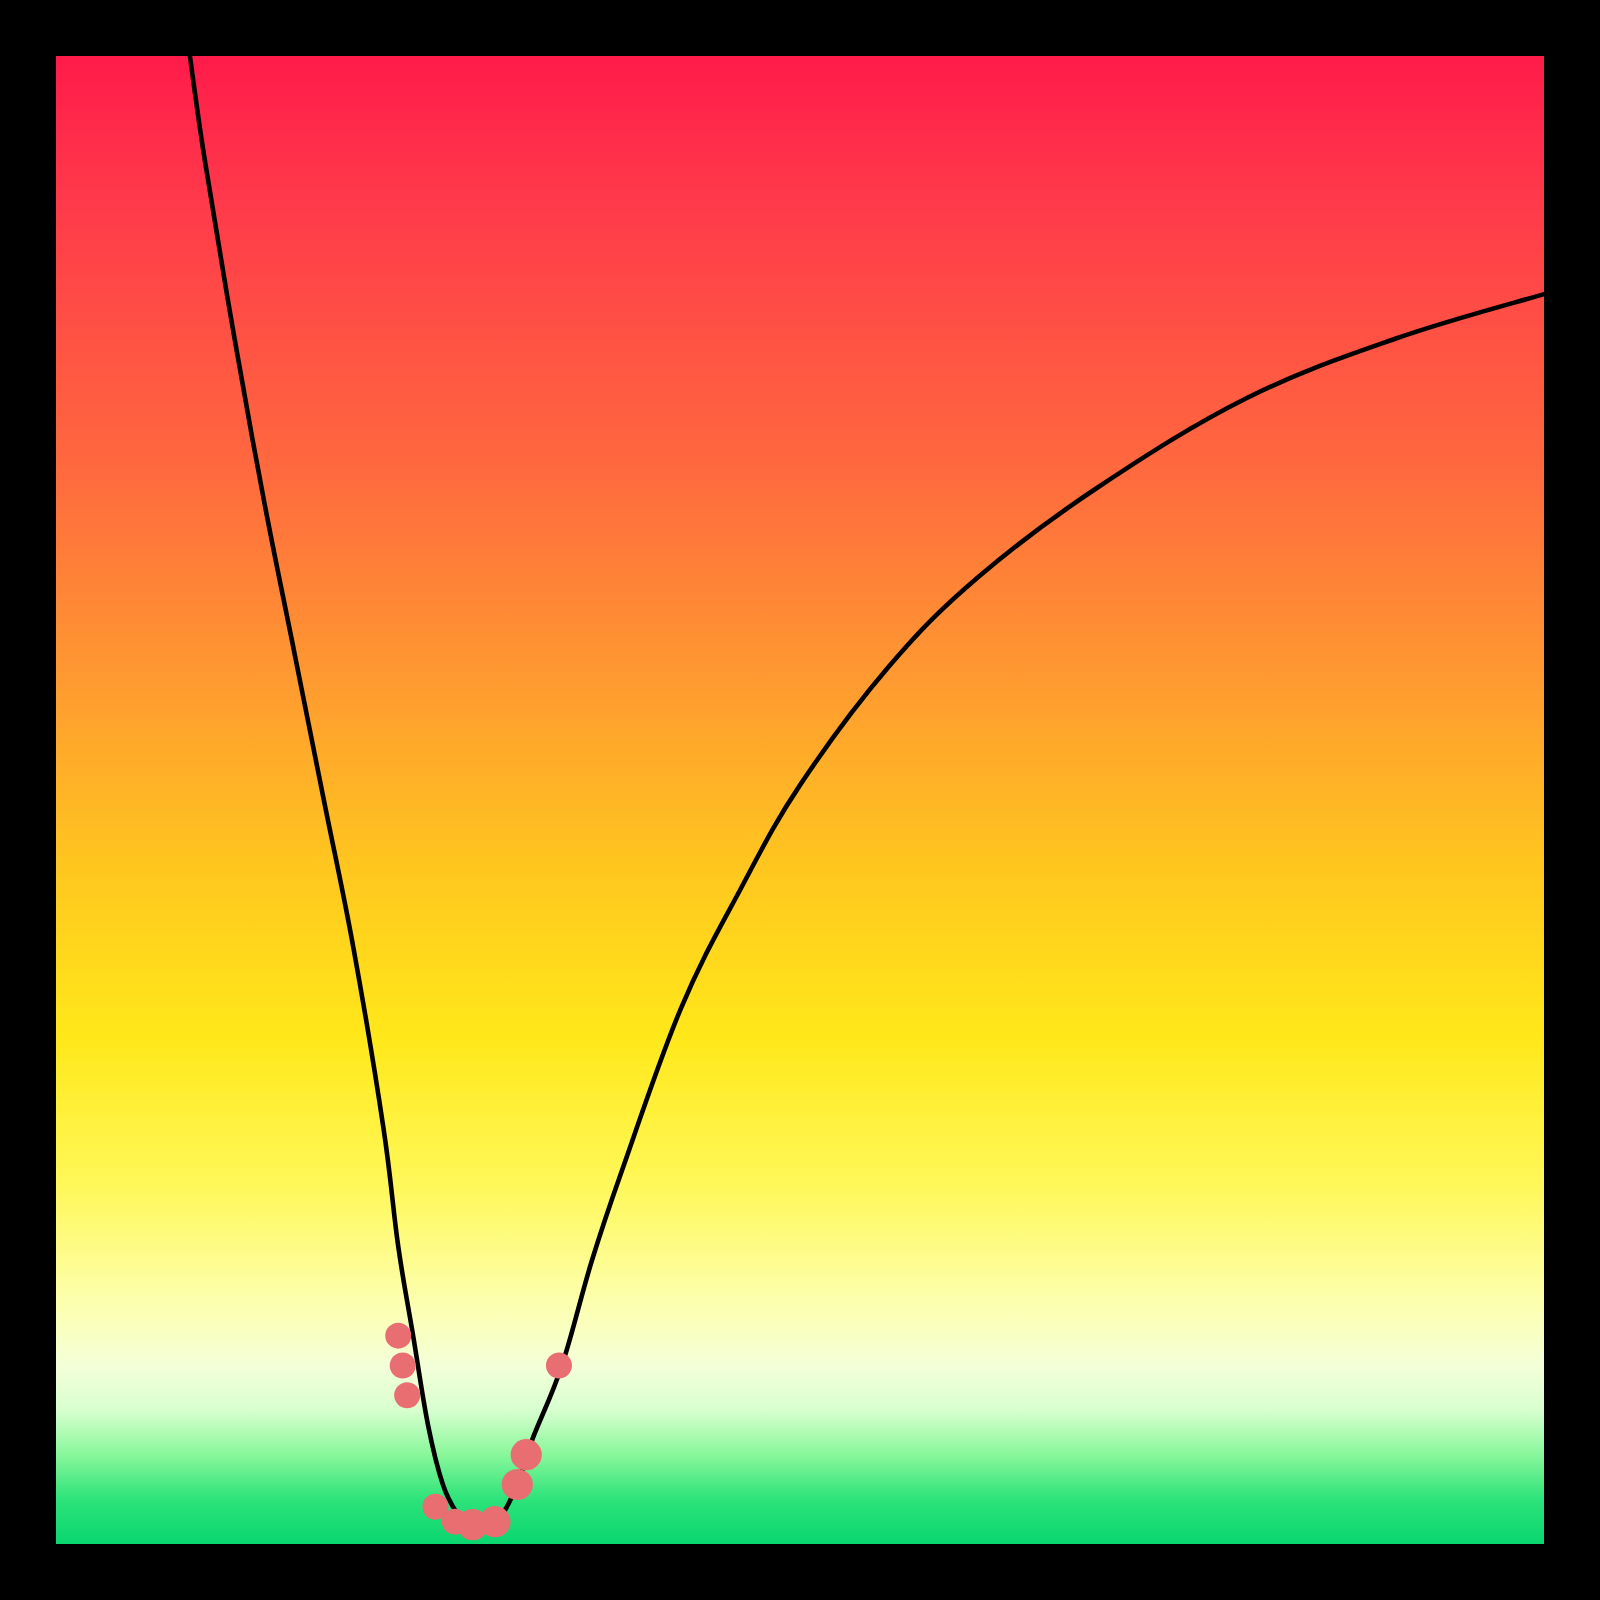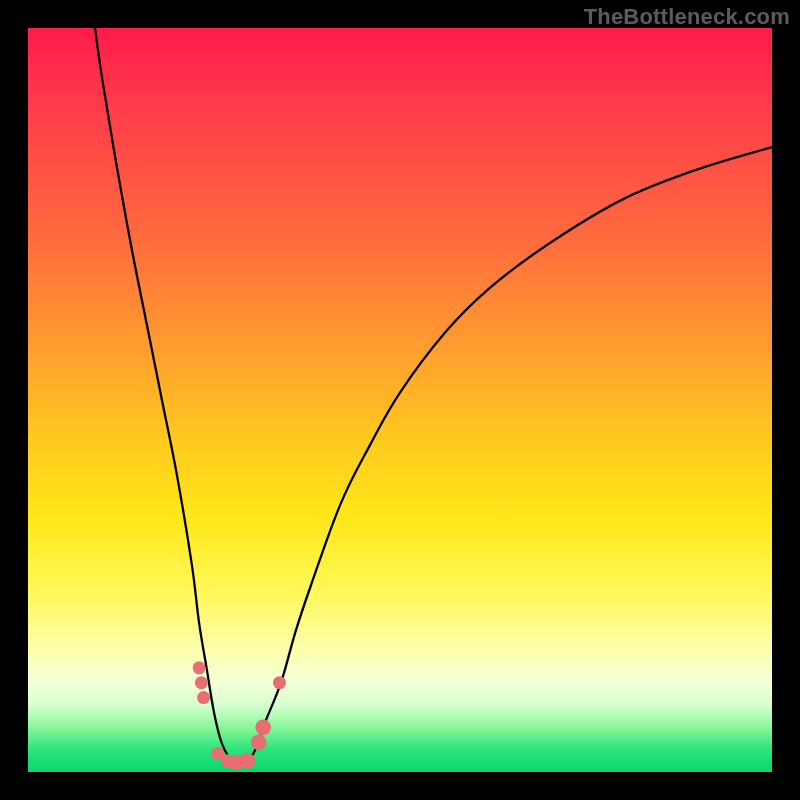--- a/index.html
+++ b/index.html
@@ -75,14 +75,13 @@
           <circle cx="189.72" cy="725.4" r="6.5" fill="#e86e72"></circle>
           <circle cx="199.39200000000002" cy="732.84" r="6.5" fill="#e86e72"></circle>
           <circle cx="208.32000000000002" cy="734.328" r="7.8" fill="#e86e72"></circle>
           <circle cx="219.48" cy="732.84" r="7.8" fill="#e86e72"></circle>
           <circle cx="230.64" cy="714.24" r="7.8" fill="#e86e72"></circle>
           <circle cx="235.104" cy="699.36" r="7.8" fill="#e86e72"></circle>
           <circle cx="251.47199999999998" cy="654.72" r="6.5" fill="#e86e72"></circle>
         </g>
     </svg>
   </div>
-  <div class="watermark">TheBottleneck.com</div>
 </div>
 
 </body></html>

